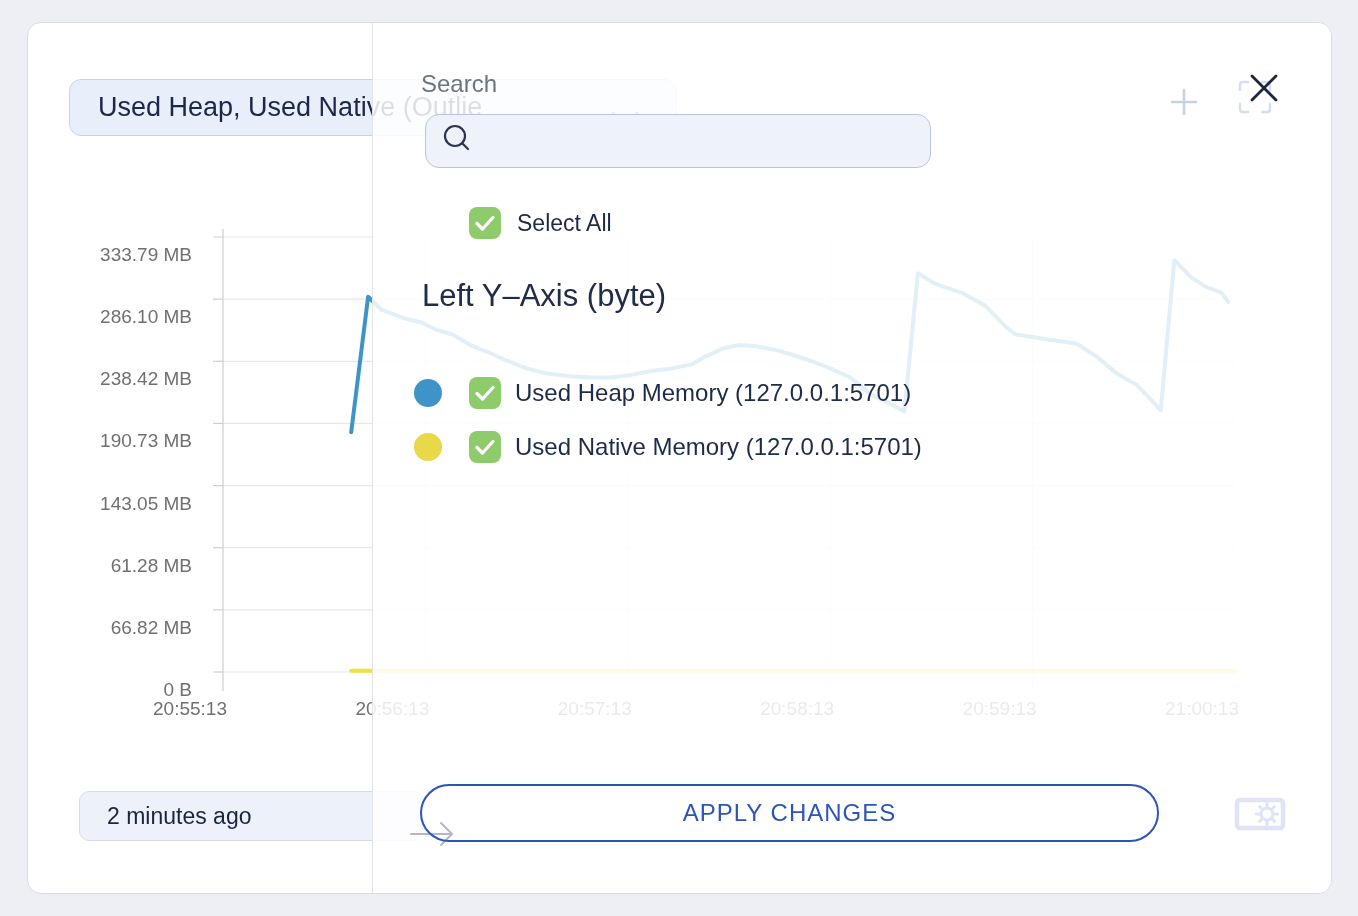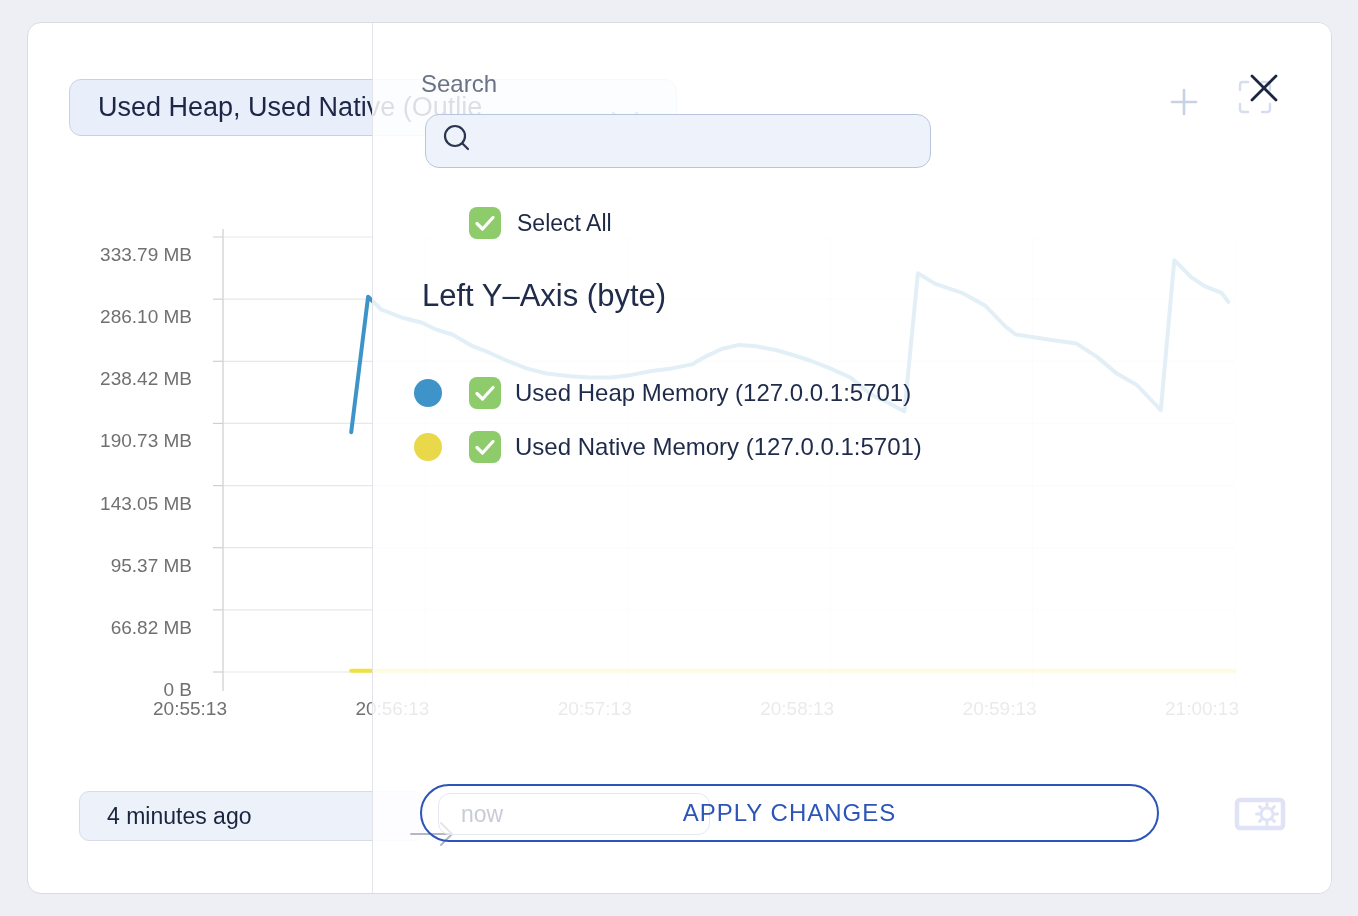--- a/index.html
+++ b/index.html
@@ -128,35 +128,35 @@
         <polyline points="323.2,409.2 340.1,273.7 353.5,286.7 373.8,294.5 394.0,299.7 407.5,306.3 424.4,311.5 444.6,323.2 461.5,329.7 478.4,337.5 498.6,345.4 518.8,350.6 542.5,353.2 562.7,354.5 582.9,354.5 603.2,351.9 623.4,348.0 643.7,345.4 663.9,341.4 677.4,333.6 694.3,325.8 711.1,321.9 728.0,323.2 748.2,327.1 761.7,331.0 782.0,337.5 802.2,345.4 822.4,354.5 842.7,371.4 859.5,379.2 876.4,388.4 889.9,250.2 906.8,260.6 933.8,269.8 957.4,282.8 977.6,303.6 987.7,311.5 1004.6,314.1 1021.5,316.7 1048.5,320.6 1068.7,333.6 1088.9,350.6 1109.2,362.3 1132.8,387.1 1146.3,237.2 1163.1,254.1 1176.6,263.2 1193.5,269.8 1200.3,278.9" fill="none" stroke="#3e94c9" stroke-width="4" stroke-linejoin="round" stroke-linecap="round"></polyline>
         <polyline points="323.2,647.7 1207.0,647.7" fill="none" stroke="#efe23e" stroke-width="4" stroke-linejoin="round" stroke-linecap="round"></polyline>
       </svg>
 
     <div class="y-labels" id="y-labels">
         <span style="top: 203px;">333.79 MB</span>
         <span style="top: 265.15px;">286.10 MB</span>
         <span style="top: 327.288px;">238.42 MB</span>
         <span style="top: 389.438px;">190.73 MB</span>
         <span style="top: 451.575px;">143.05 MB</span>
-        <span style="top: 513.712px;">95.37 MB</span>
+        <span style="top: 513.712px;">61.28 MB</span>
         <span style="top: 575.863px;">66.82 MB</span>
         <span style="top: 638px;">0 B</span>
       </div>
     <div class="x-labels" id="x-labels">
         <span style="left: 125px; top: 675px;">20:55:13</span>
         <span style="left: 327.4px; top: 675px;">20:56:13</span>
         <span style="left: 529.8px; top: 675px;">20:57:13</span>
         <span style="left: 732.2px; top: 675px;">20:58:13</span>
         <span style="left: 934.6px; top: 675px;">20:59:13</span>
         <span style="left: 1137px; top: 675px;">21:00:13</span>
       </div>
 
     <div class="from-input">
-      <span>4 minutes ago</span>
+      <span>2 minutes ago</span>
     </div>
   </div>
 
   <div class="modal-overlay"></div>
 
   <div class="modal">
 
     <div class="search-label">Search</div>
 
     <div class="search-input">
@@ -228,23 +228,20 @@
       </span>
     </button>
 
     <span class="range-arrow">
       <svg width="50" height="38" viewBox="0 0 50 38" fill="none" stroke="#b3b8c4" stroke-width="2" stroke-linecap="round">
         <line x1="4" y1="19" x2="44" y2="19"></line>
           <path d="M34 8 L45 19 L34 30"></path>
       </svg>
     </span>
 
-    <div class="to-input">
-      <span>now</span>
-    </div>
 
     <button class="apply-btn">
       <span>APPLY CHANGES</span>
     </button>
 
     <button class="icon-btn gear-btn">
       <span>
         <svg width="52" height="34" viewBox="0 0 52 34" fill="none">
           <rect x="3" y="3" width="46" height="28" rx="3" stroke="#dfe3f5" stroke-width="4.5"></rect>
           <g stroke="#dfe3f5" stroke-width="3" stroke-linecap="round">

